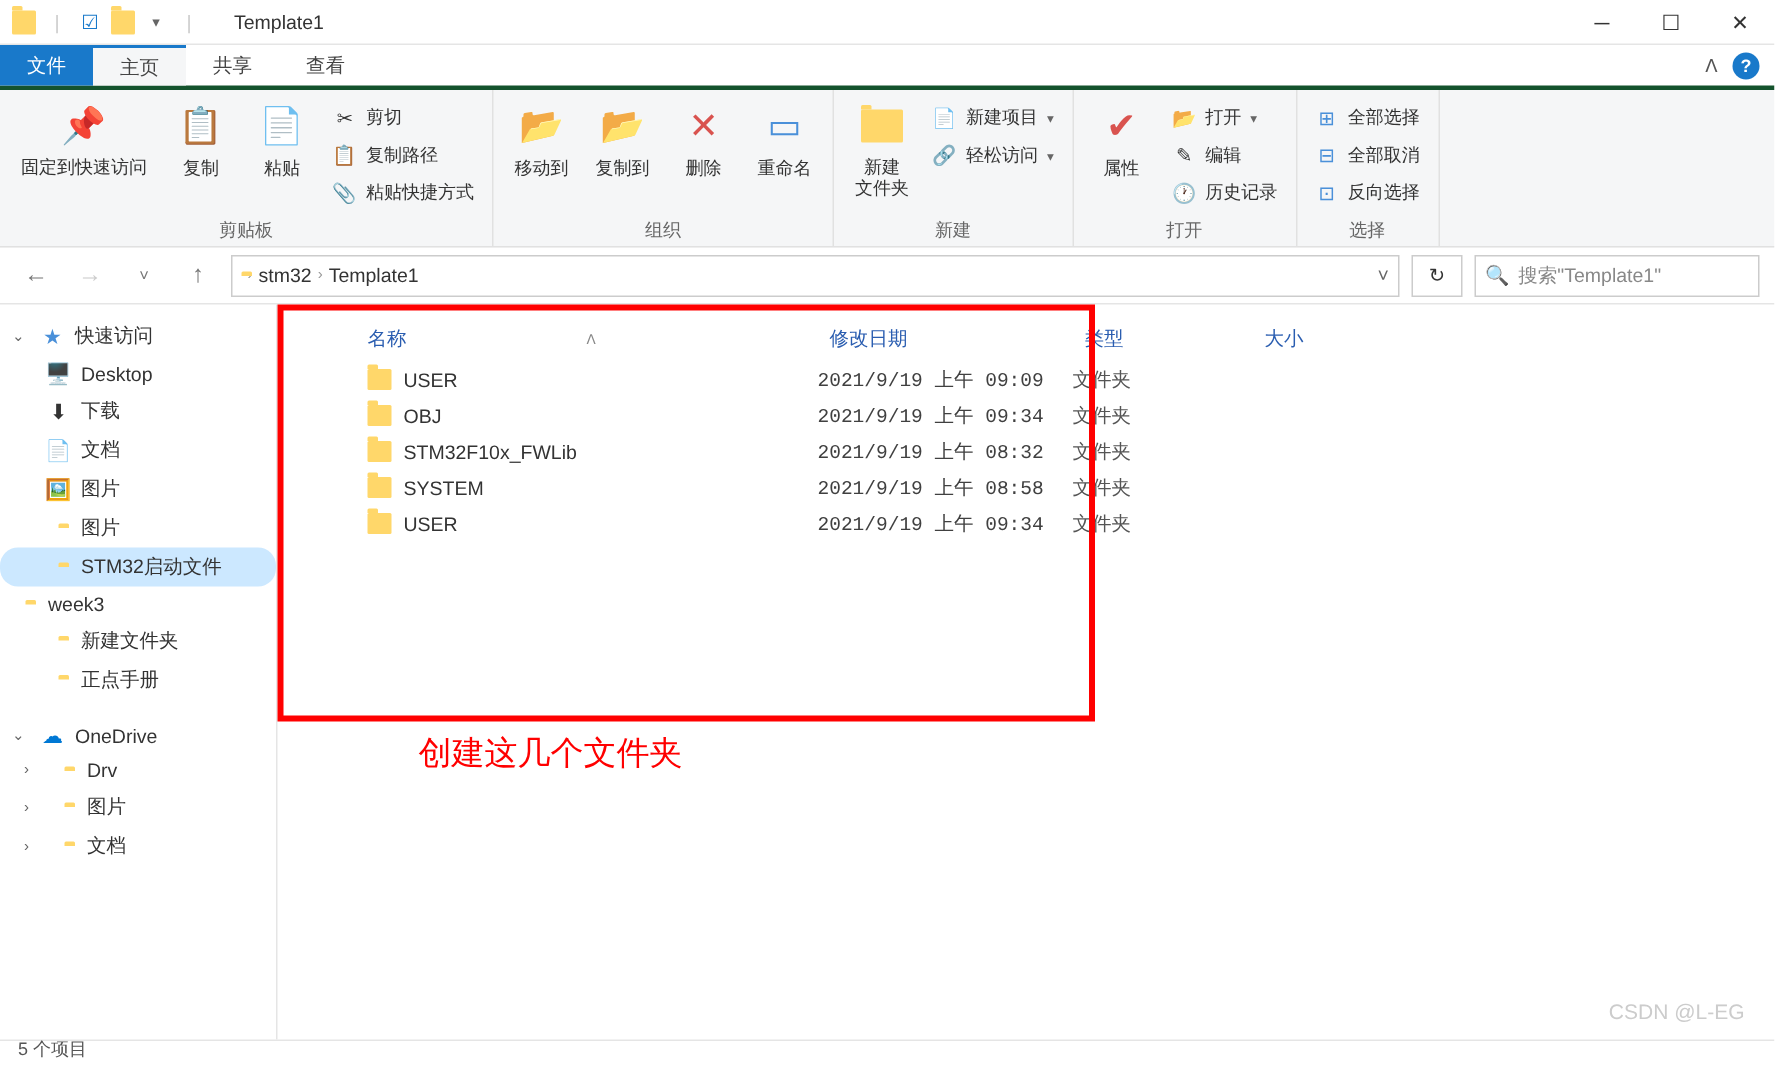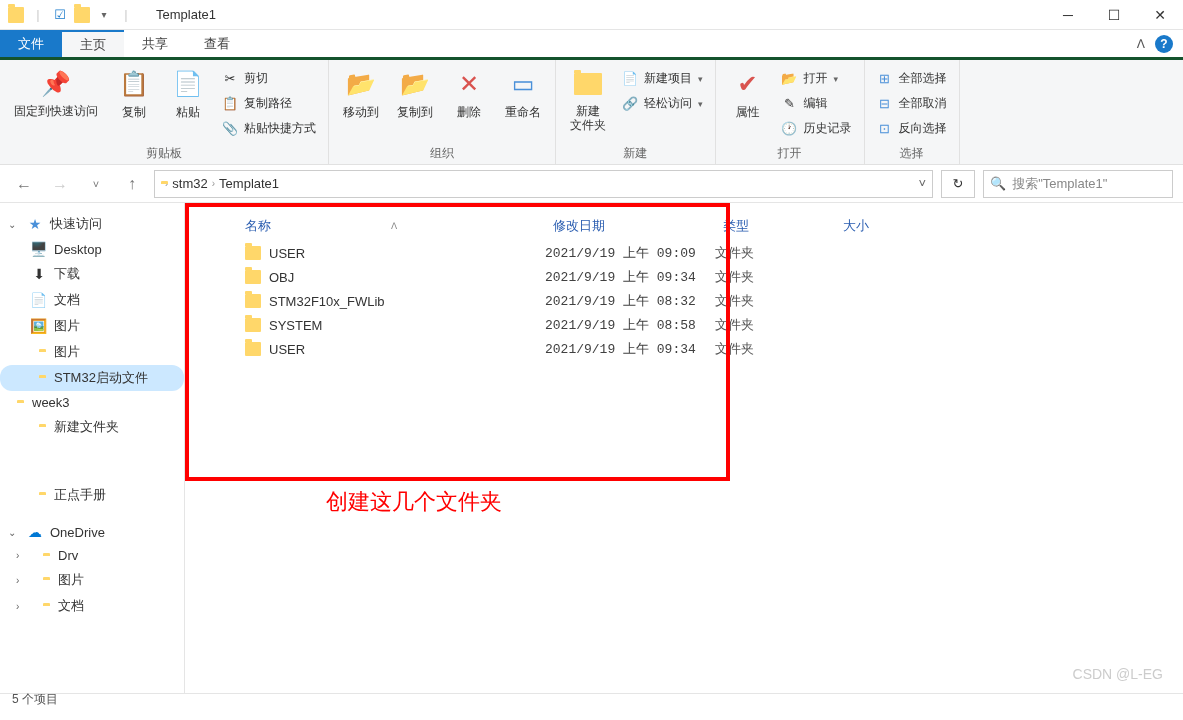--- a/index.html
+++ b/index.html
@@ -32,21 +32,21 @@
 .refresh { width: 34px; height: 28px; border: 1px solid #ccc; display: flex; align-items: center; justify-content: center; }
 .search { width: 190px; height: 28px; border: 1px solid #ccc; display: flex; align-items: center; padding: 0 6px; color: #888; gap: 6px; }
 .content { display: flex; height: 490px; }
 .sidebar { width: 185px; border-right: 1px solid #e5e5e5; overflow-y: auto; padding-top: 8px; }
 .sidebar .node { display: flex; align-items: center; gap: 6px; padding: 4px 8px; font-size: 13px; }
 .sidebar .node.sel { background: #cce8ff; }
 .sidebar .node .exp { width: 12px; font-size: 10px; color: #666; }
 .sidebar .node .ico { width: 18px; text-align: center; font-size: 14px; }
 .main { flex: 1; position: relative; padding: 8px 0; }
 .annot-box { position: absolute; left: 0; top: 0; width: 545px; height: 278px; border: 4px solid #ff0000; pointer-events: none; }
-.annot-text { position: absolute; left: 94px; top: 284px; color: #ff0000; font-size: 22px; margin-left: 47px; }
+.annot-text { position: absolute; left: 94px; top: 284px; color: #ff0000; font-size: 22px; }
 .cols { display: flex; padding: 0 20px; font-size: 13px; color: #2a5db0; }
 .cols .col { padding: 6px 8px; }
 .cols .col.name { width: 340px; padding-left: 40px; display:flex; align-items:center; gap: 120px;}
 .cols .col.date { width: 170px; }
 .cols .col.type { width: 120px; }
 .cols .col.size { width: 80px; }
 .row { display: flex; padding: 3px 20px; font-size: 13px; align-items: center; }
 .row .cell.name { width: 340px; padding-left: 40px; display: flex; align-items: center; gap: 8px; }
 .row .cell.date { width: 170px; color: #404040; font-family: Liberation Mono, monospace; }
 .row .cell.type { width: 120px; color: #555; }
@@ -266,21 +266,21 @@
           <span>STM32启动文件</span>
         </div>
         <div class="node" style="">
           <span class="ico"><span class="fico"></span></span>
           <span>week3</span>
         </div>
         <div class="node" style="padding-left: 30px;">
           <span class="ico"><span class="fico"></span></span>
           <span>新建文件夹</span>
         </div>
-        <div class="node" style="padding-left: 30px; margin-top: 42px;">
+        <div class="node" style="padding-left: 30px;">
           <span class="ico"><span class="fico"></span></span>
           <span>正点手册</span>
         </div>
       </div>
     <div style="height:12px"></div>
     <div class="node">
         <span class="exp">⌄</span>
         <span class="ico" style="color:#0078d4">☁</span>
         <span>OneDrive</span>
       </div>

